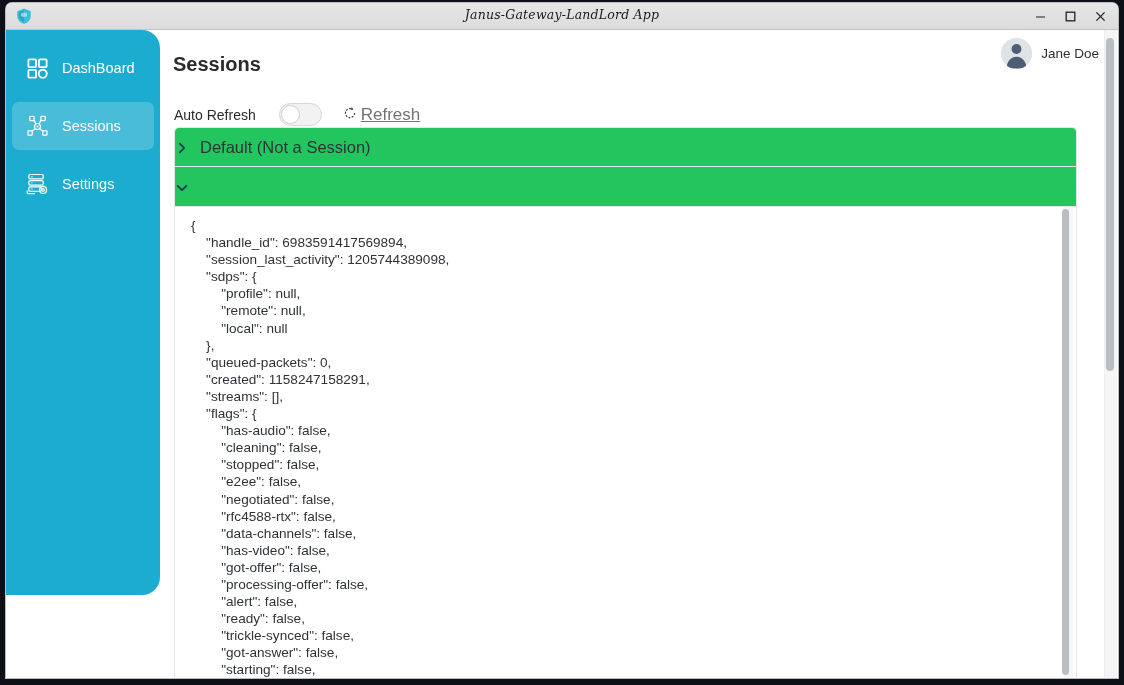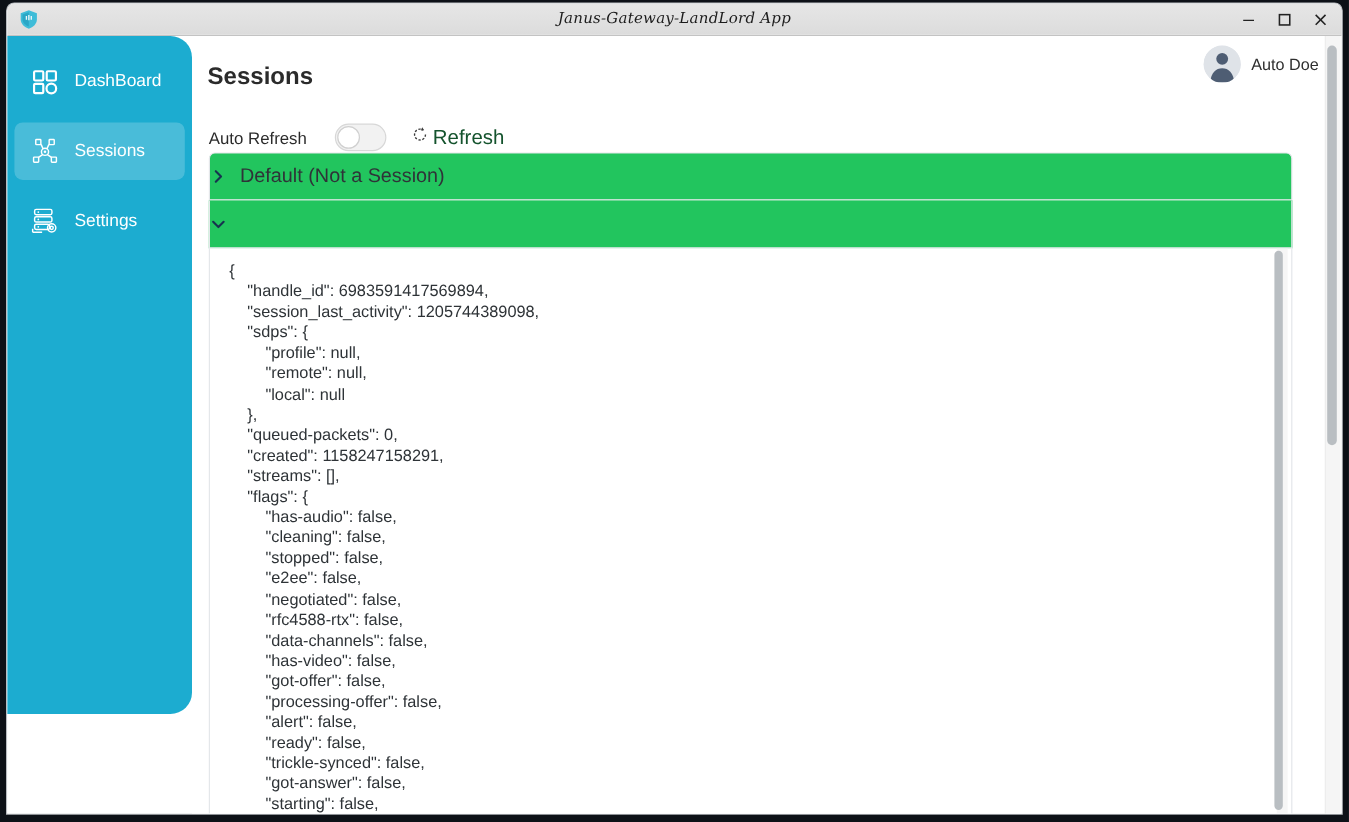--- a/index.html
+++ b/index.html
@@ -199,21 +199,22 @@
   }
   .refresh-wrap {
     margin-left: 21px;
     display: flex;
     align-items: center;
     gap: 4px;
     cursor: pointer;
   }
   .refresh-link {
     font-size: 17px;
-    color: #14532d;
+    color: #737373;
+    text-decoration: underline;
   }
 
   
   .accordion {
     position: absolute;
     left: 14px;
     top: 97px;
     width: 903px;
   }
   .acc-header {
@@ -385,21 +386,21 @@
       <h1 class="page-title">Sessions</h1>
 
       <div class="user-box">
         <span class="avatar">
           <svg width="31" height="31" viewBox="0 0 32 32">
             <circle cx="16" cy="16" r="16" fill="#dfe3e8"></circle>
             <circle cx="16" cy="11.4" r="5.1" fill="#4e5d73"></circle>
             <path d="M5.6 31.5 C6.3 23.4 10.6 19.4 16 19.4 C21.4 19.4 25.7 23.4 26.4 31.5 Z" fill="#4e5d73"></path>
           </svg>
         </span>
-        <span class="user-name">Auto Doe</span>
+        <span class="user-name">Jane Doe</span>
       </div>
 
       <div class="toolbar">
         <span class="toolbar-label">Auto Refresh</span>
         <div class="toggle">
           <div class="knob"></div>
         </div>
         <div class="refresh-wrap">
           <span>
             <svg width="14" height="14" viewBox="0 0 16 16" fill="none" stroke="#3a3a3a" stroke-width="1.3">

